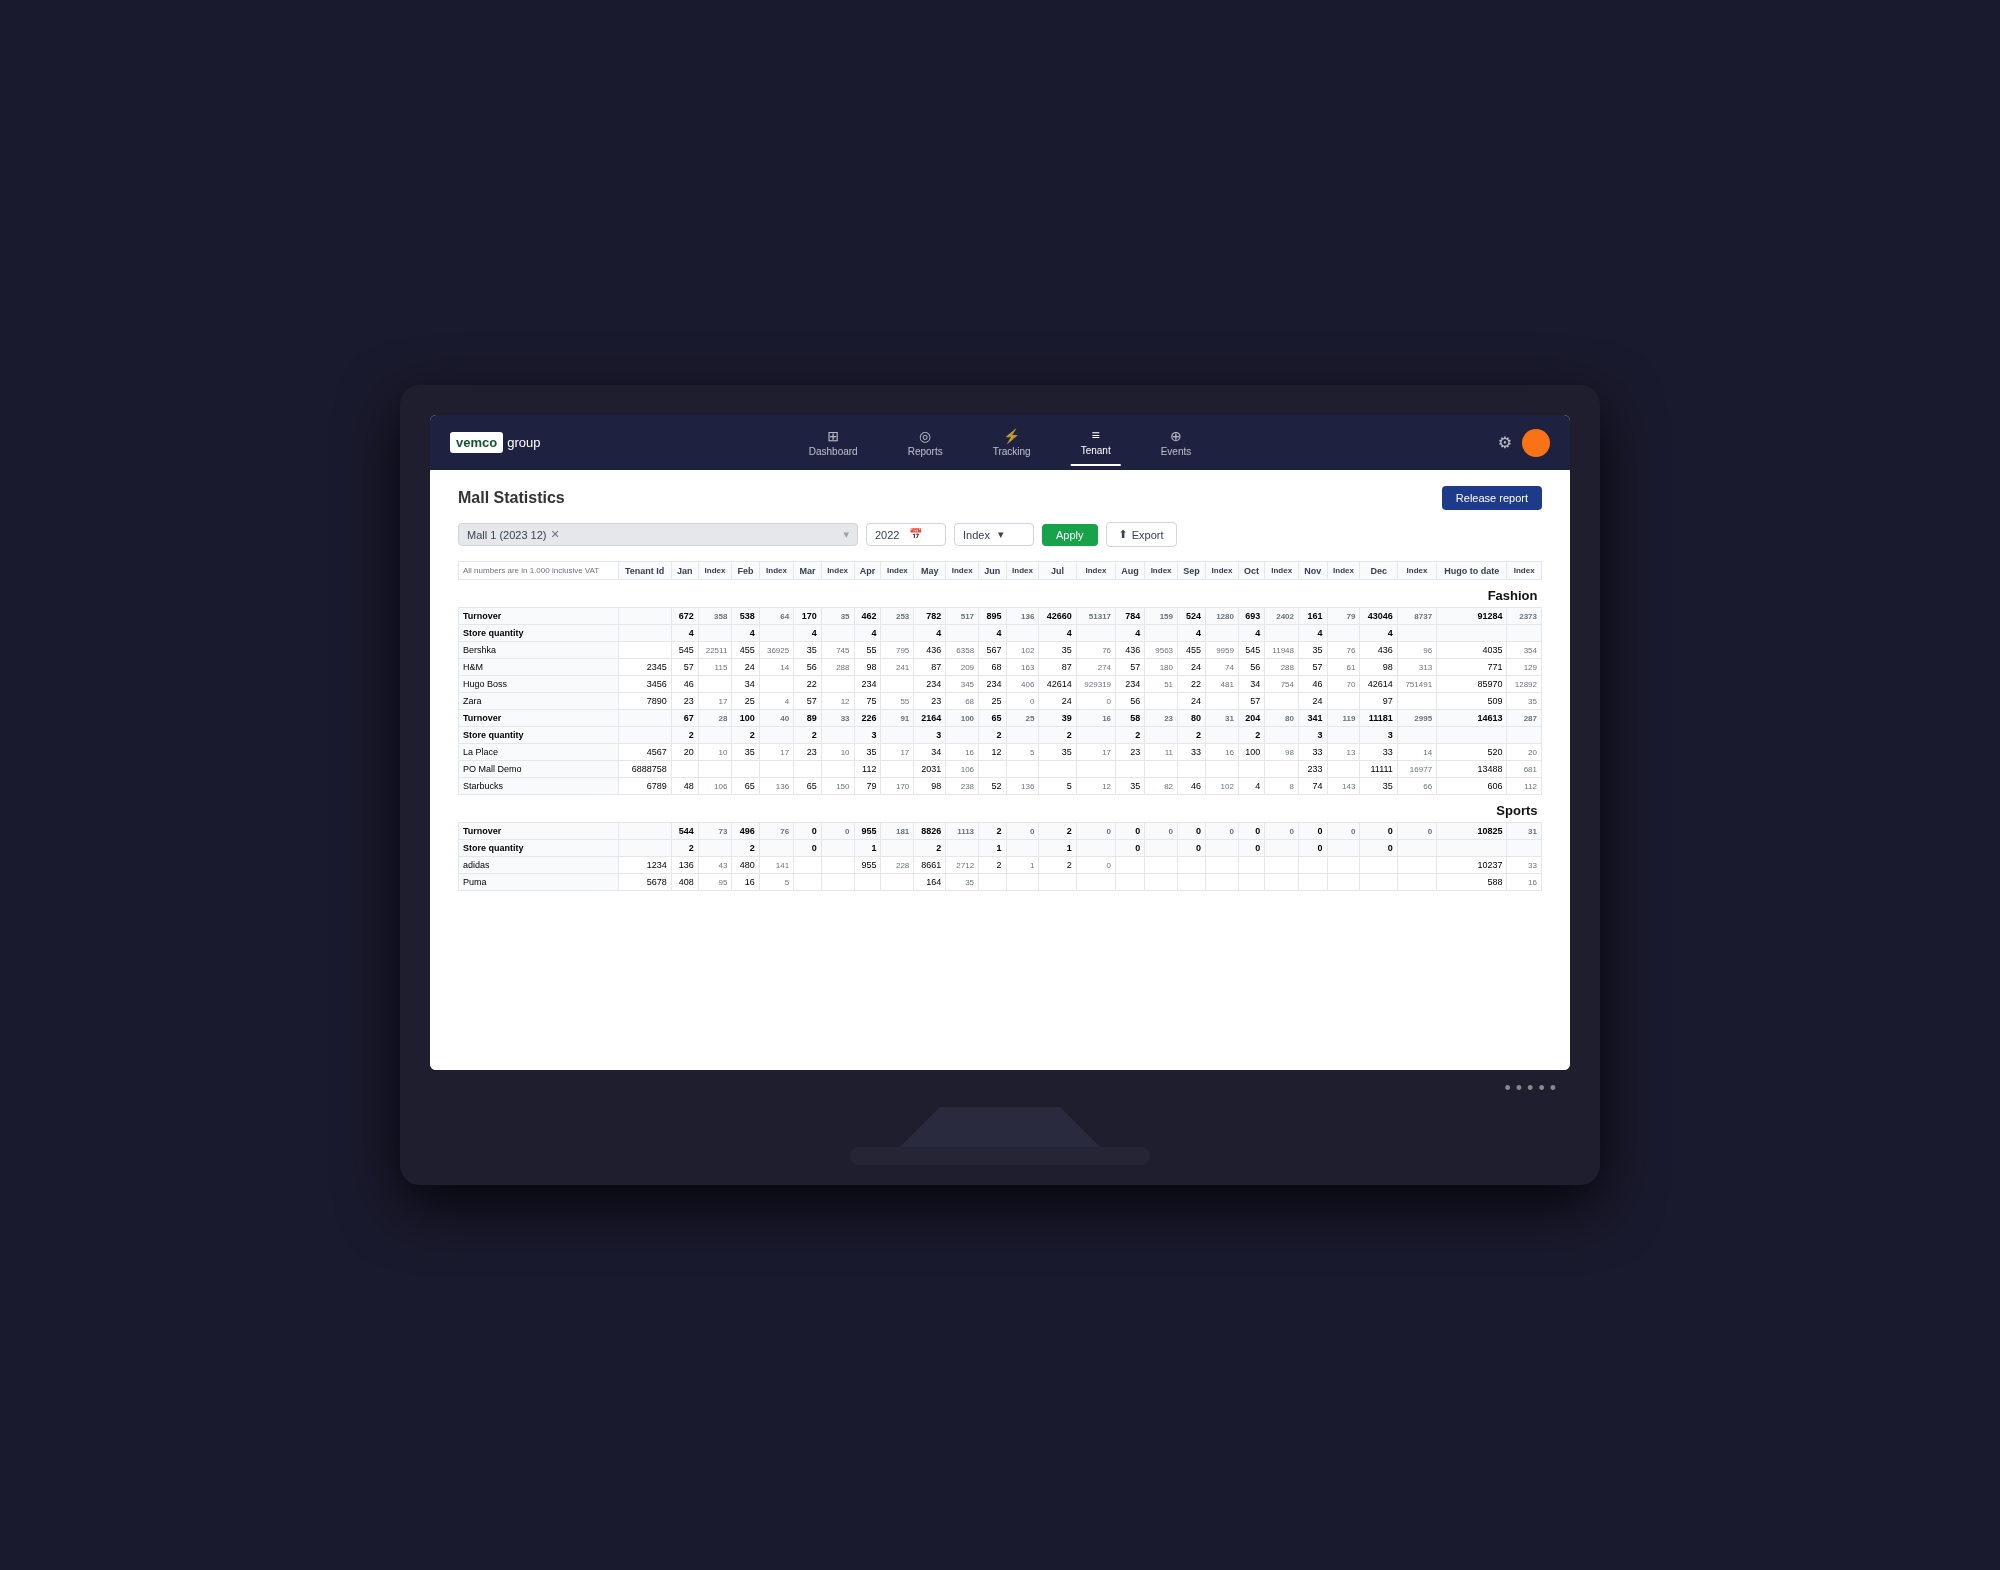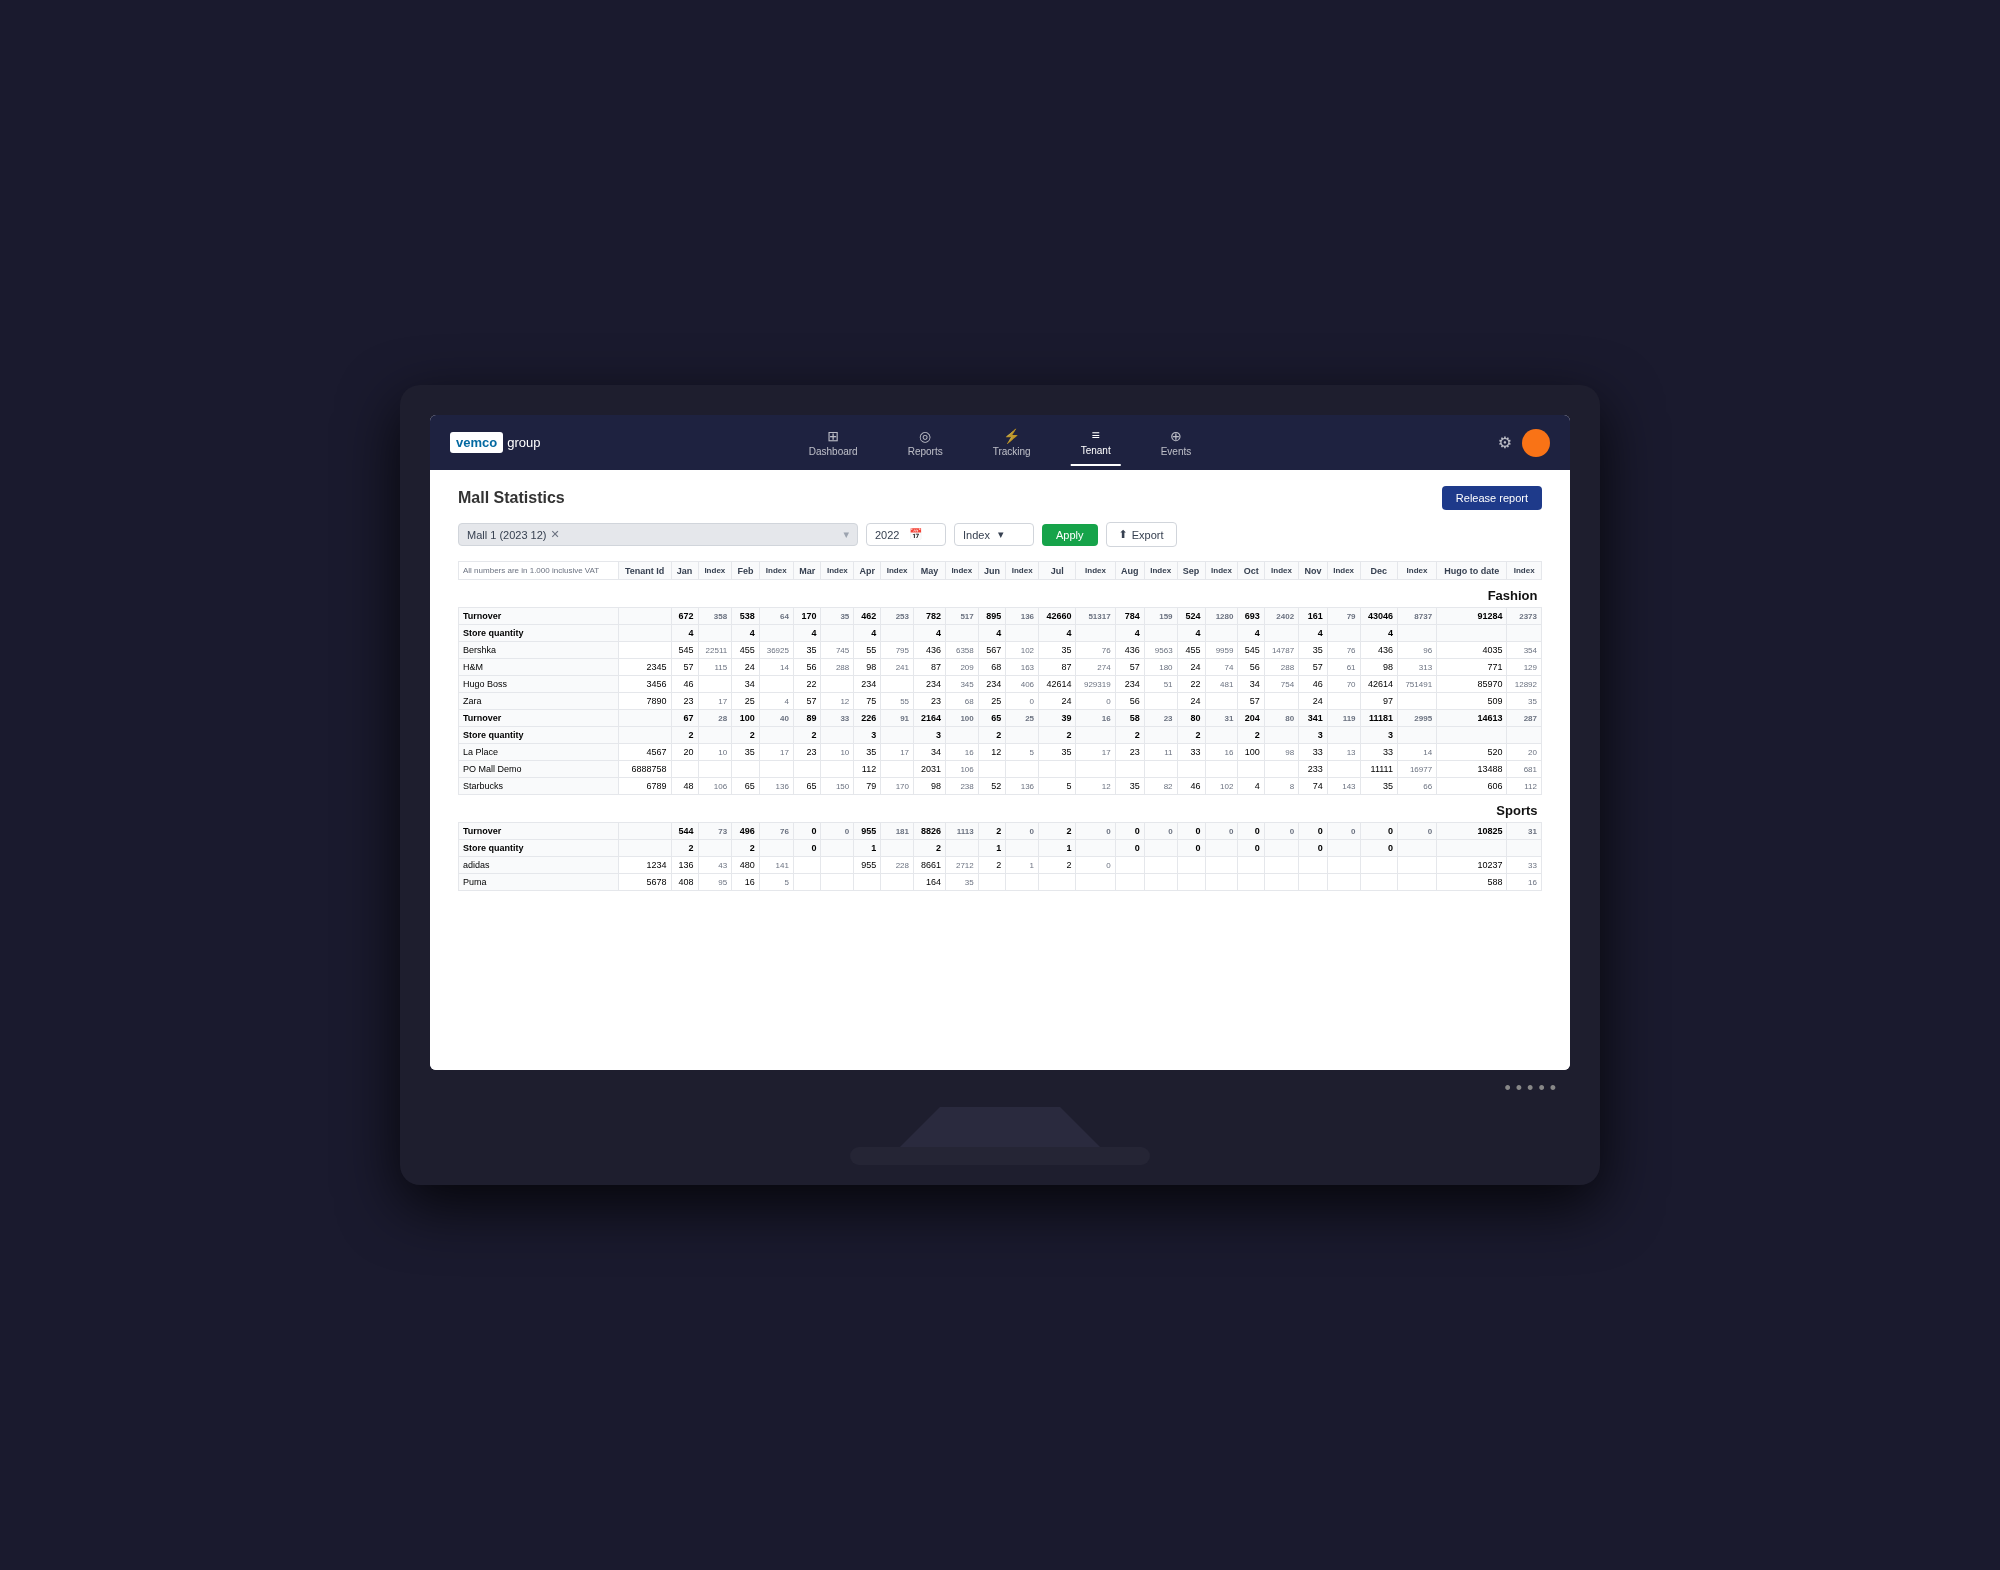--- a/index.html
+++ b/index.html
@@ -47,21 +47,21 @@
       height: 55px;
       position: relative;
     }
     .logo {
       display: flex;
       align-items: center;
       gap: 4px;
     }
     .logo-vemco {
       background: white;
-      color: #0369a1;
+      color: #14532d;
       font-weight: bold;
       font-size: 13px;
       padding: 3px 6px;
       border-radius: 3px;
     }
     .logo-group {
       color: white;
       font-size: 13px;
       font-weight: 300;
     }
@@ -416,21 +416,21 @@
               <td class="index-col">6358</td>
               <td class="">567</td>
               <td class="index-col">102</td>
               <td class="">35</td>
               <td class="index-col">76</td>
               <td class="">436</td>
               <td class="index-col">9563</td>
               <td class="">455</td>
               <td class="index-col">9959</td>
               <td class="">545</td>
-              <td class="index-col">14787</td>
+              <td class="index-col">11948</td>
               <td class="">35</td>
               <td class="index-col">76</td>
               <td class="">436</td>
               <td class="index-col">96</td>
               <td class="">4035</td>
               <td class="index-col">354</td>
             </tr>
             <tr class="">
               <td class="label-col text-left">H&amp;M</td>
               <td class="">2345</td>

